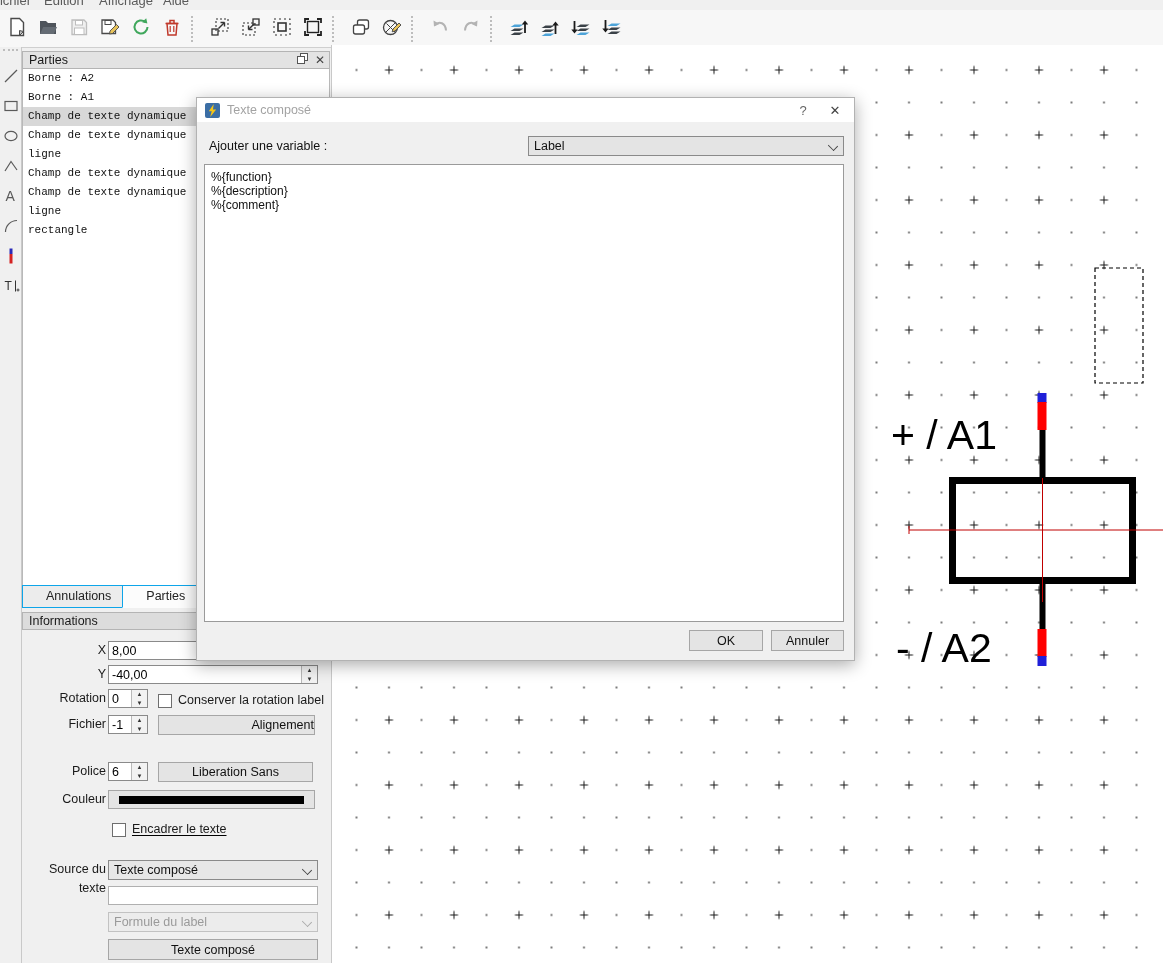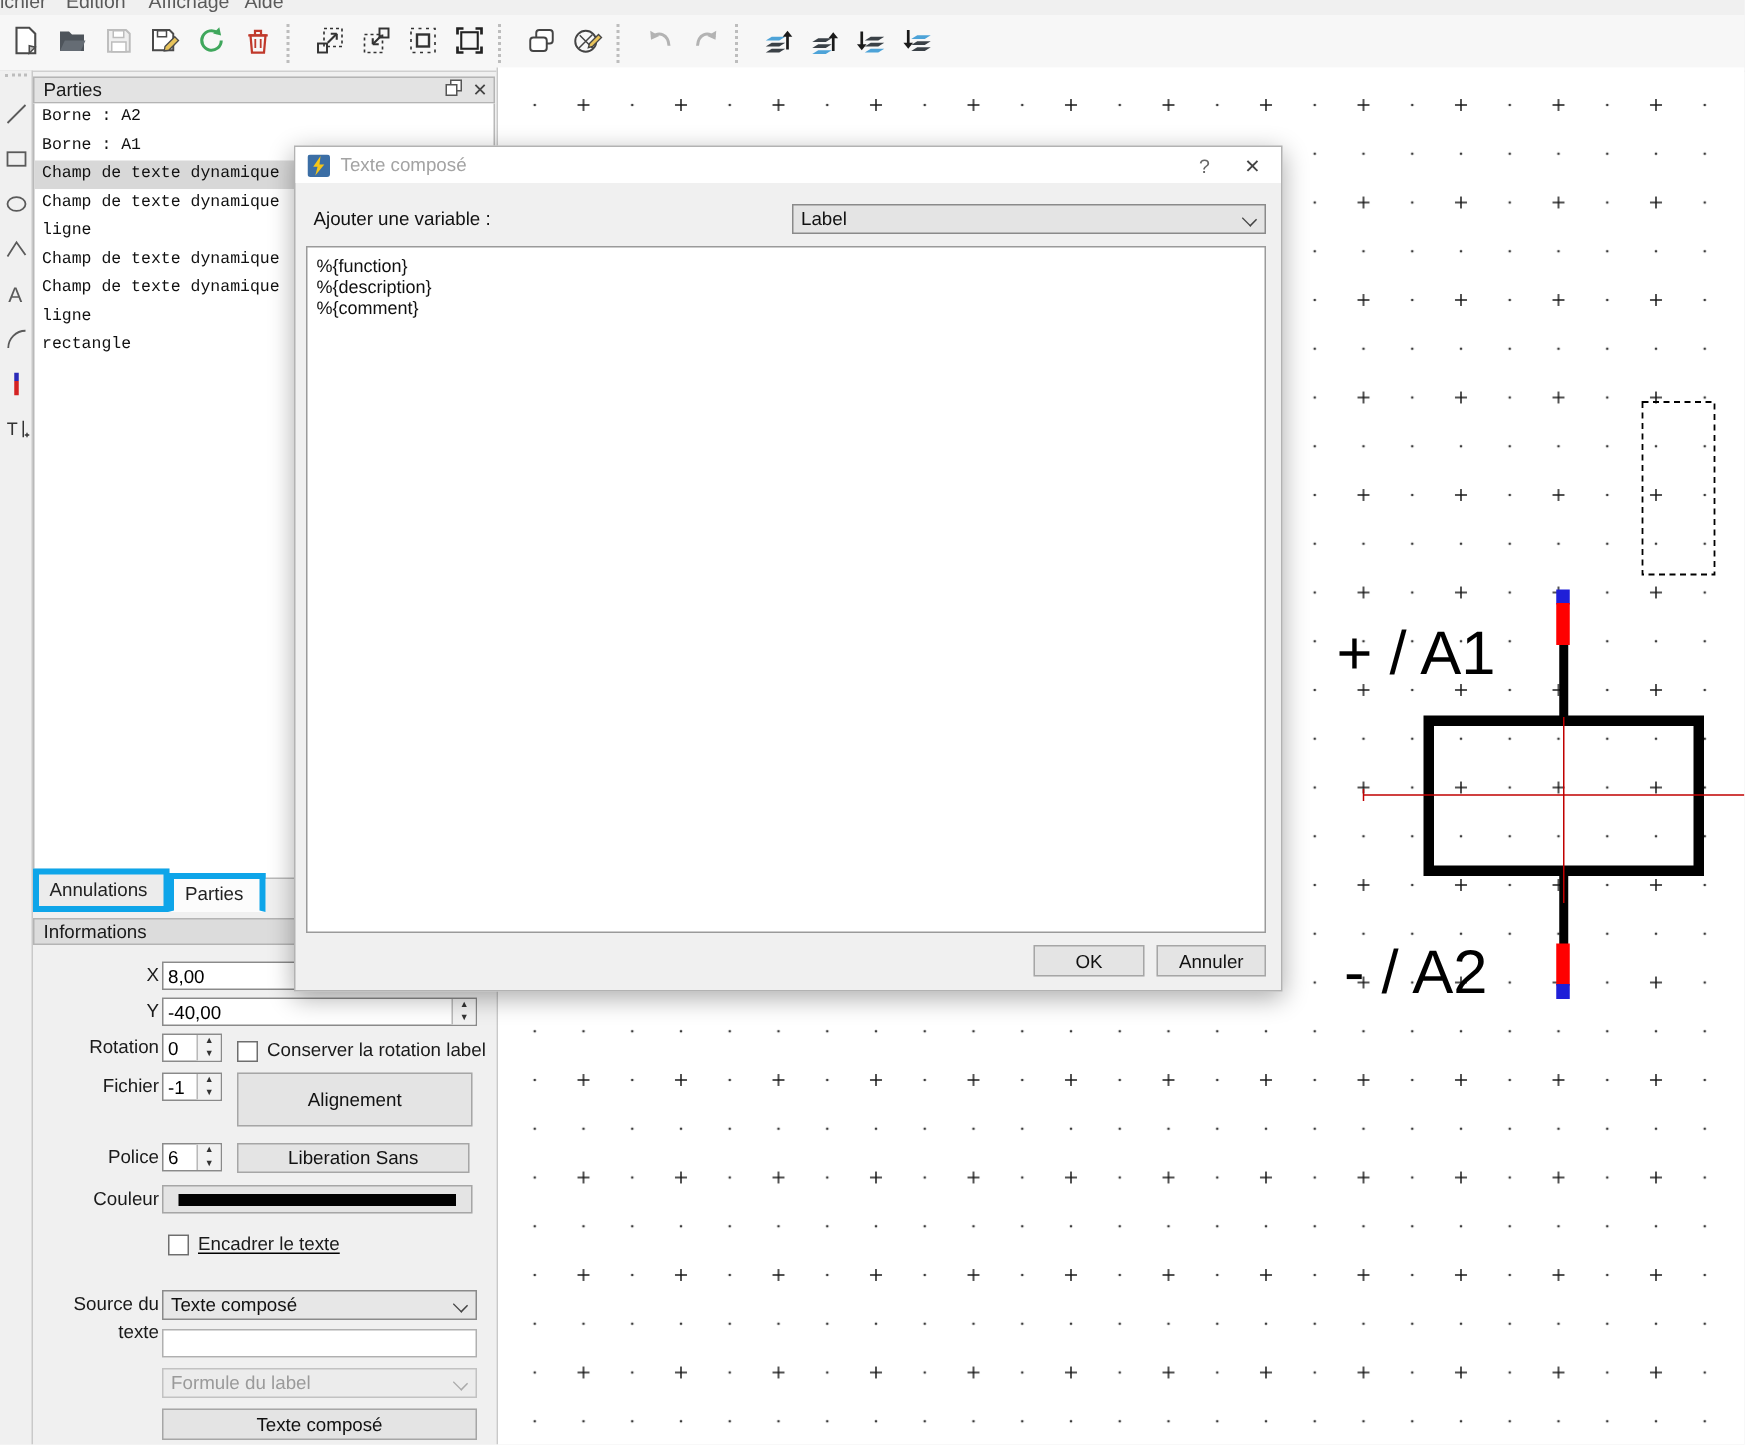--- a/index.html
+++ b/index.html
@@ -24,21 +24,21 @@
   
   .dock-header{position:absolute;left:22px;top:51px;width:308px;height:18px;background:#e3e3e3;border:1px solid #b4b4b4;box-sizing:border-box;font-size:12.5px;line-height:16px;padding-left:6px;color:#1a1a1a;display:flex;}
   .dock-header .sp{flex:1;}
   .dock-hbtn{width:18px;height:16px;border:none;background:transparent;padding:0;color:#444;font-size:12px;line-height:16px;}
   .parts-list{position:absolute;left:22px;top:69px;width:308px;height:517px;background:#ffffff;border:1px solid #b9b9b9;border-top:none;box-sizing:border-box;overflow:hidden;}
   .pitem{height:19px;line-height:19px;font-size:11px;padding-left:5px;color:#111;font-family:Liberation Mono, monospace;}
   .pitem.selected{background:#d8d8d8;}
 
   
   .tabs{position:absolute;left:22px;top:585px;height:23px;display:flex;align-items:flex-end;font-size:12.5px;}
-  .tab{padding:3px 11px 4px 7px;border:4px solid #0ea5e9;background:#ececec;margin-right:-1px;color:#222;}
+  .tab{padding:3px 11px 4px 23px;border:1px solid #0ea5e9;background:#ececec;margin-right:-1px;color:#222;}
   .tab.active{background:#fcfcfc;border-bottom:1px solid #fcfcfc;}
 
   
   .info-header{position:absolute;left:22px;top:612px;width:308px;height:18px;background:#dcdcdc;border:1px solid #b4b4b4;box-sizing:border-box;font-size:12.5px;line-height:16px;padding-left:6px;color:#1a1a1a;}
   .info-form{position:absolute;left:22px;top:630px;width:308px;bottom:0;background:#f0f0f0;}
   .row{position:absolute;left:0;width:100%;height:20px;}
   .flabel{position:absolute;left:0;width:84px;text-align:right;font-size:12.5px;line-height:19px;color:#1a1a1a;}
   .spinwrap{position:absolute;left:86px;width:210px;height:19px;border:1px solid #8a8a8a;background:#fff;box-sizing:border-box;}
   .spinwrap.small{width:40px;}
   .spinwrap input{position:absolute;left:0;top:0;border:none;outline:none;width:calc(100% - 16px);height:100%;font-size:12.5px;padding:0 3px;box-sizing:border-box;font-family:"Liberation Sans",sans-serif;background:transparent;}
@@ -331,21 +331,21 @@
 
     <div class="row" style="top:85px;">
       <span class="flabel">Fichier</span>
       <span class="spinwrap small">
         <input value="-1" style="">
         <span class="spinbtns">
             <div>▲</div>
             <div>▼</div>
           </span>
       </span>
-      <button class="btn" style="left:136px;top:0;width:157px;height:36px;">Alignement</button>
+      <button class="btn" style="left:136px;top:0;width:157px;height:20px;text-align:right;">Alignement</button>
     </div>
 
     <div class="row" style="top:132px;">
       <span class="flabel">Police</span>
       <span class="spinwrap small">
         <input value="6" style="">
         <span class="spinbtns">
             <div>▲</div>
             <div>▼</div>
           </span>

